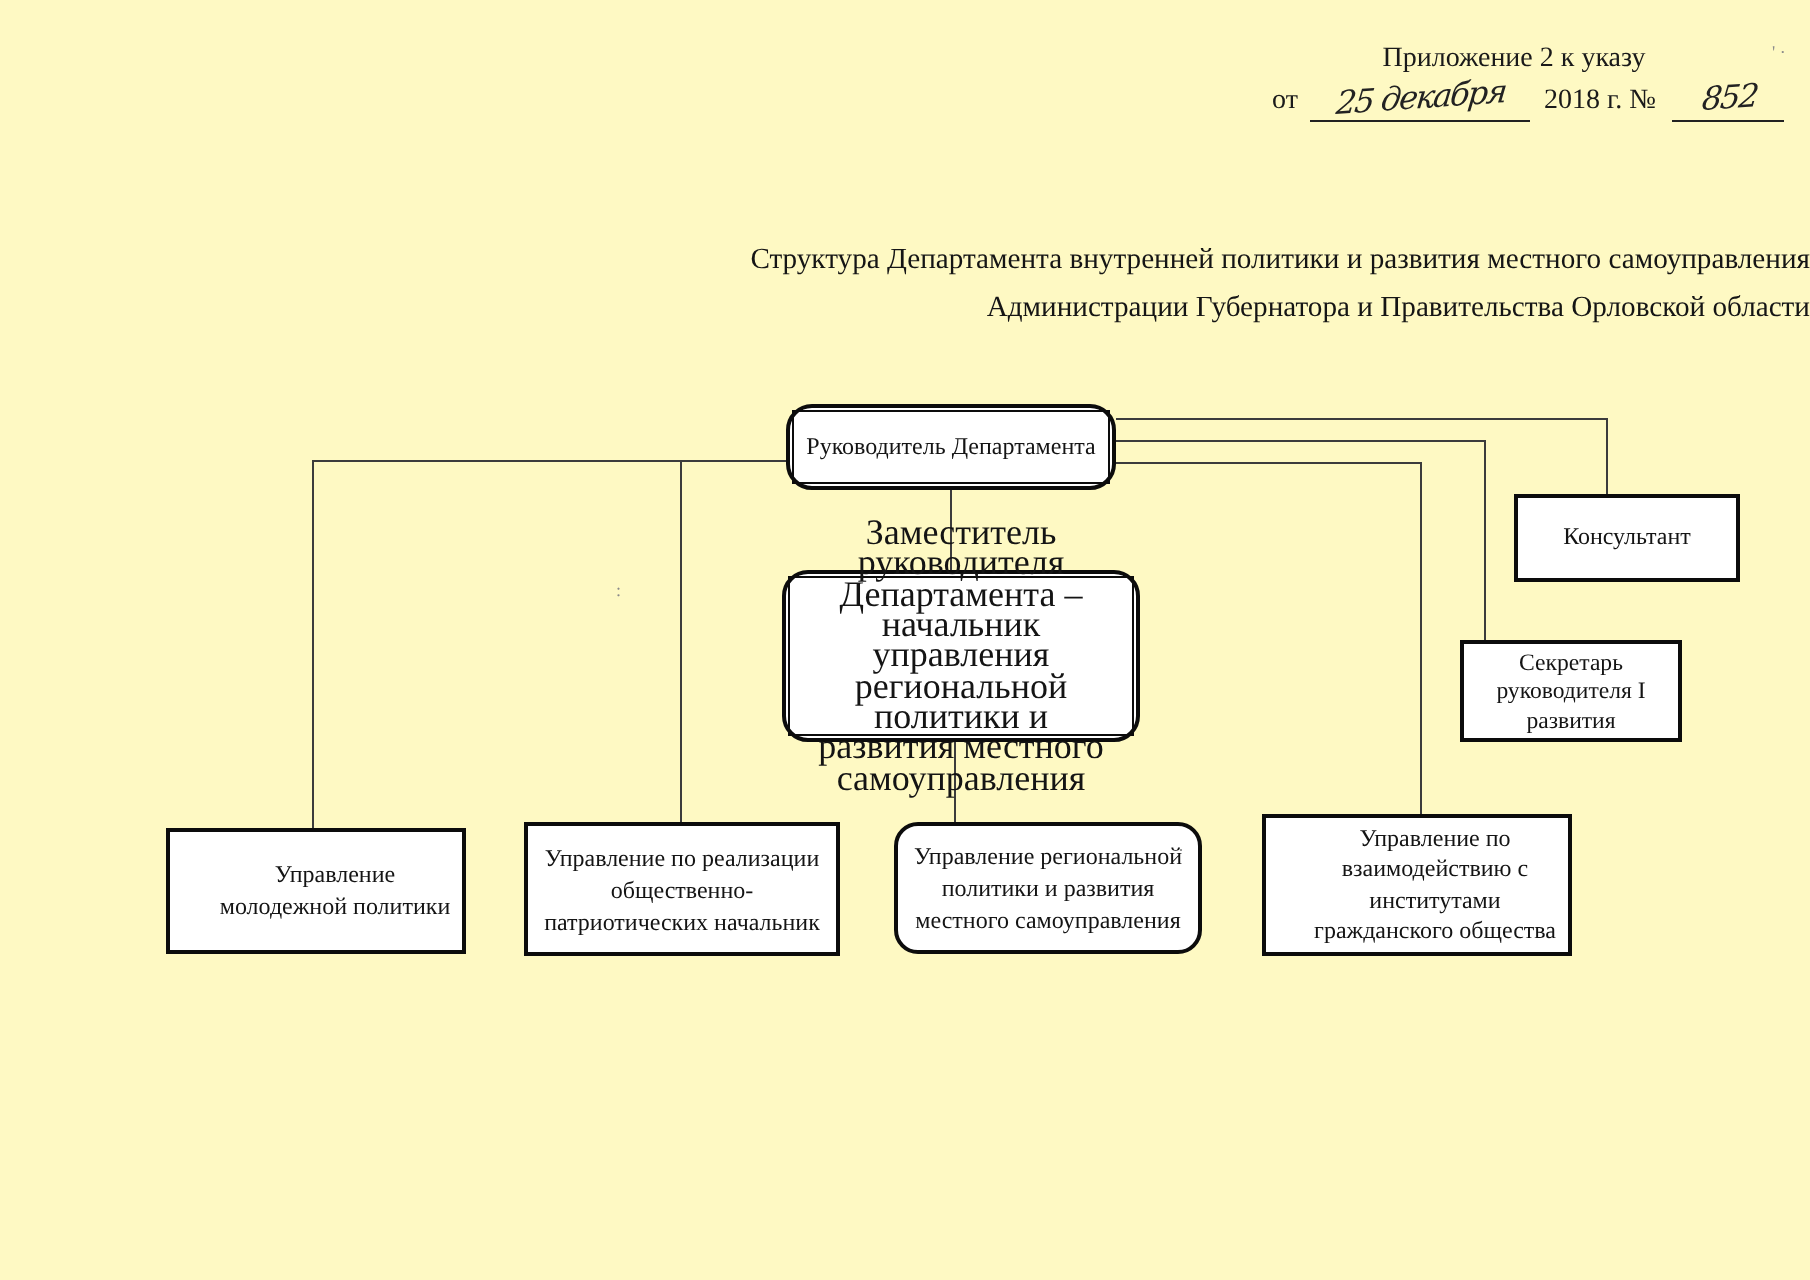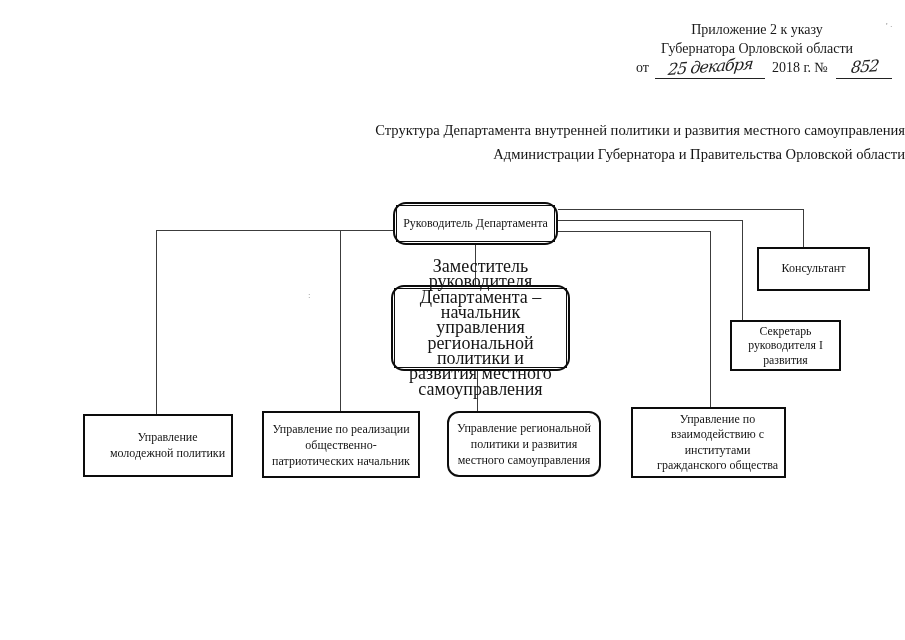--- a/index.html
+++ b/index.html
@@ -1,18 +1,18 @@
 <!DOCTYPE html>
 <html lang="ru"><head>
 <meta charset="utf-8">
 <style>
   html, body { margin:0; padding:0; background:#e8e8e8; }
   #page {
     position:relative; width:905px; height:640px; margin:0 auto;
-    background:#ffffff; overflow:hidden;
+    background:#fef9c3; overflow:hidden;
     font-family:"Liberation Serif", serif; color:#141414;
   }
   
   .annot {
     position:absolute; left:636px; top:21px; width:242px;
     text-align:center; font-size:14px; line-height:18.5px; color:#1a1a1a;
   }
   .annot-line3 { white-space:nowrap; }
   .uline { display:inline-block; border-bottom:1px solid #222; text-align:center; }
   .uline-date { width:110px; margin:0 3px; }
@@ -65,21 +65,20 @@
   
   .speck { position:absolute; color:#8a8a8a; font-size:9px; line-height:9px; }
 </style>
 </head>
 <body>
 
 <div id="page">
 
   <div class="annot">
     <div>Приложение 2 к указу</div>
-    <div>Губернатора Орловской области</div>
     <div class="annot-line3">
       <span>от</span>
       <span class="uline uline-date"><span class="hand">25 декабря</span></span>
       <span>2018 г. №</span>
       <span class="uline uline-num"><span class="hand">852</span></span>
     </div>
   </div>
 
   <div class="doc-title">
     <div>Структура Департамента внутренней политики и развития местного самоуправления</div>

